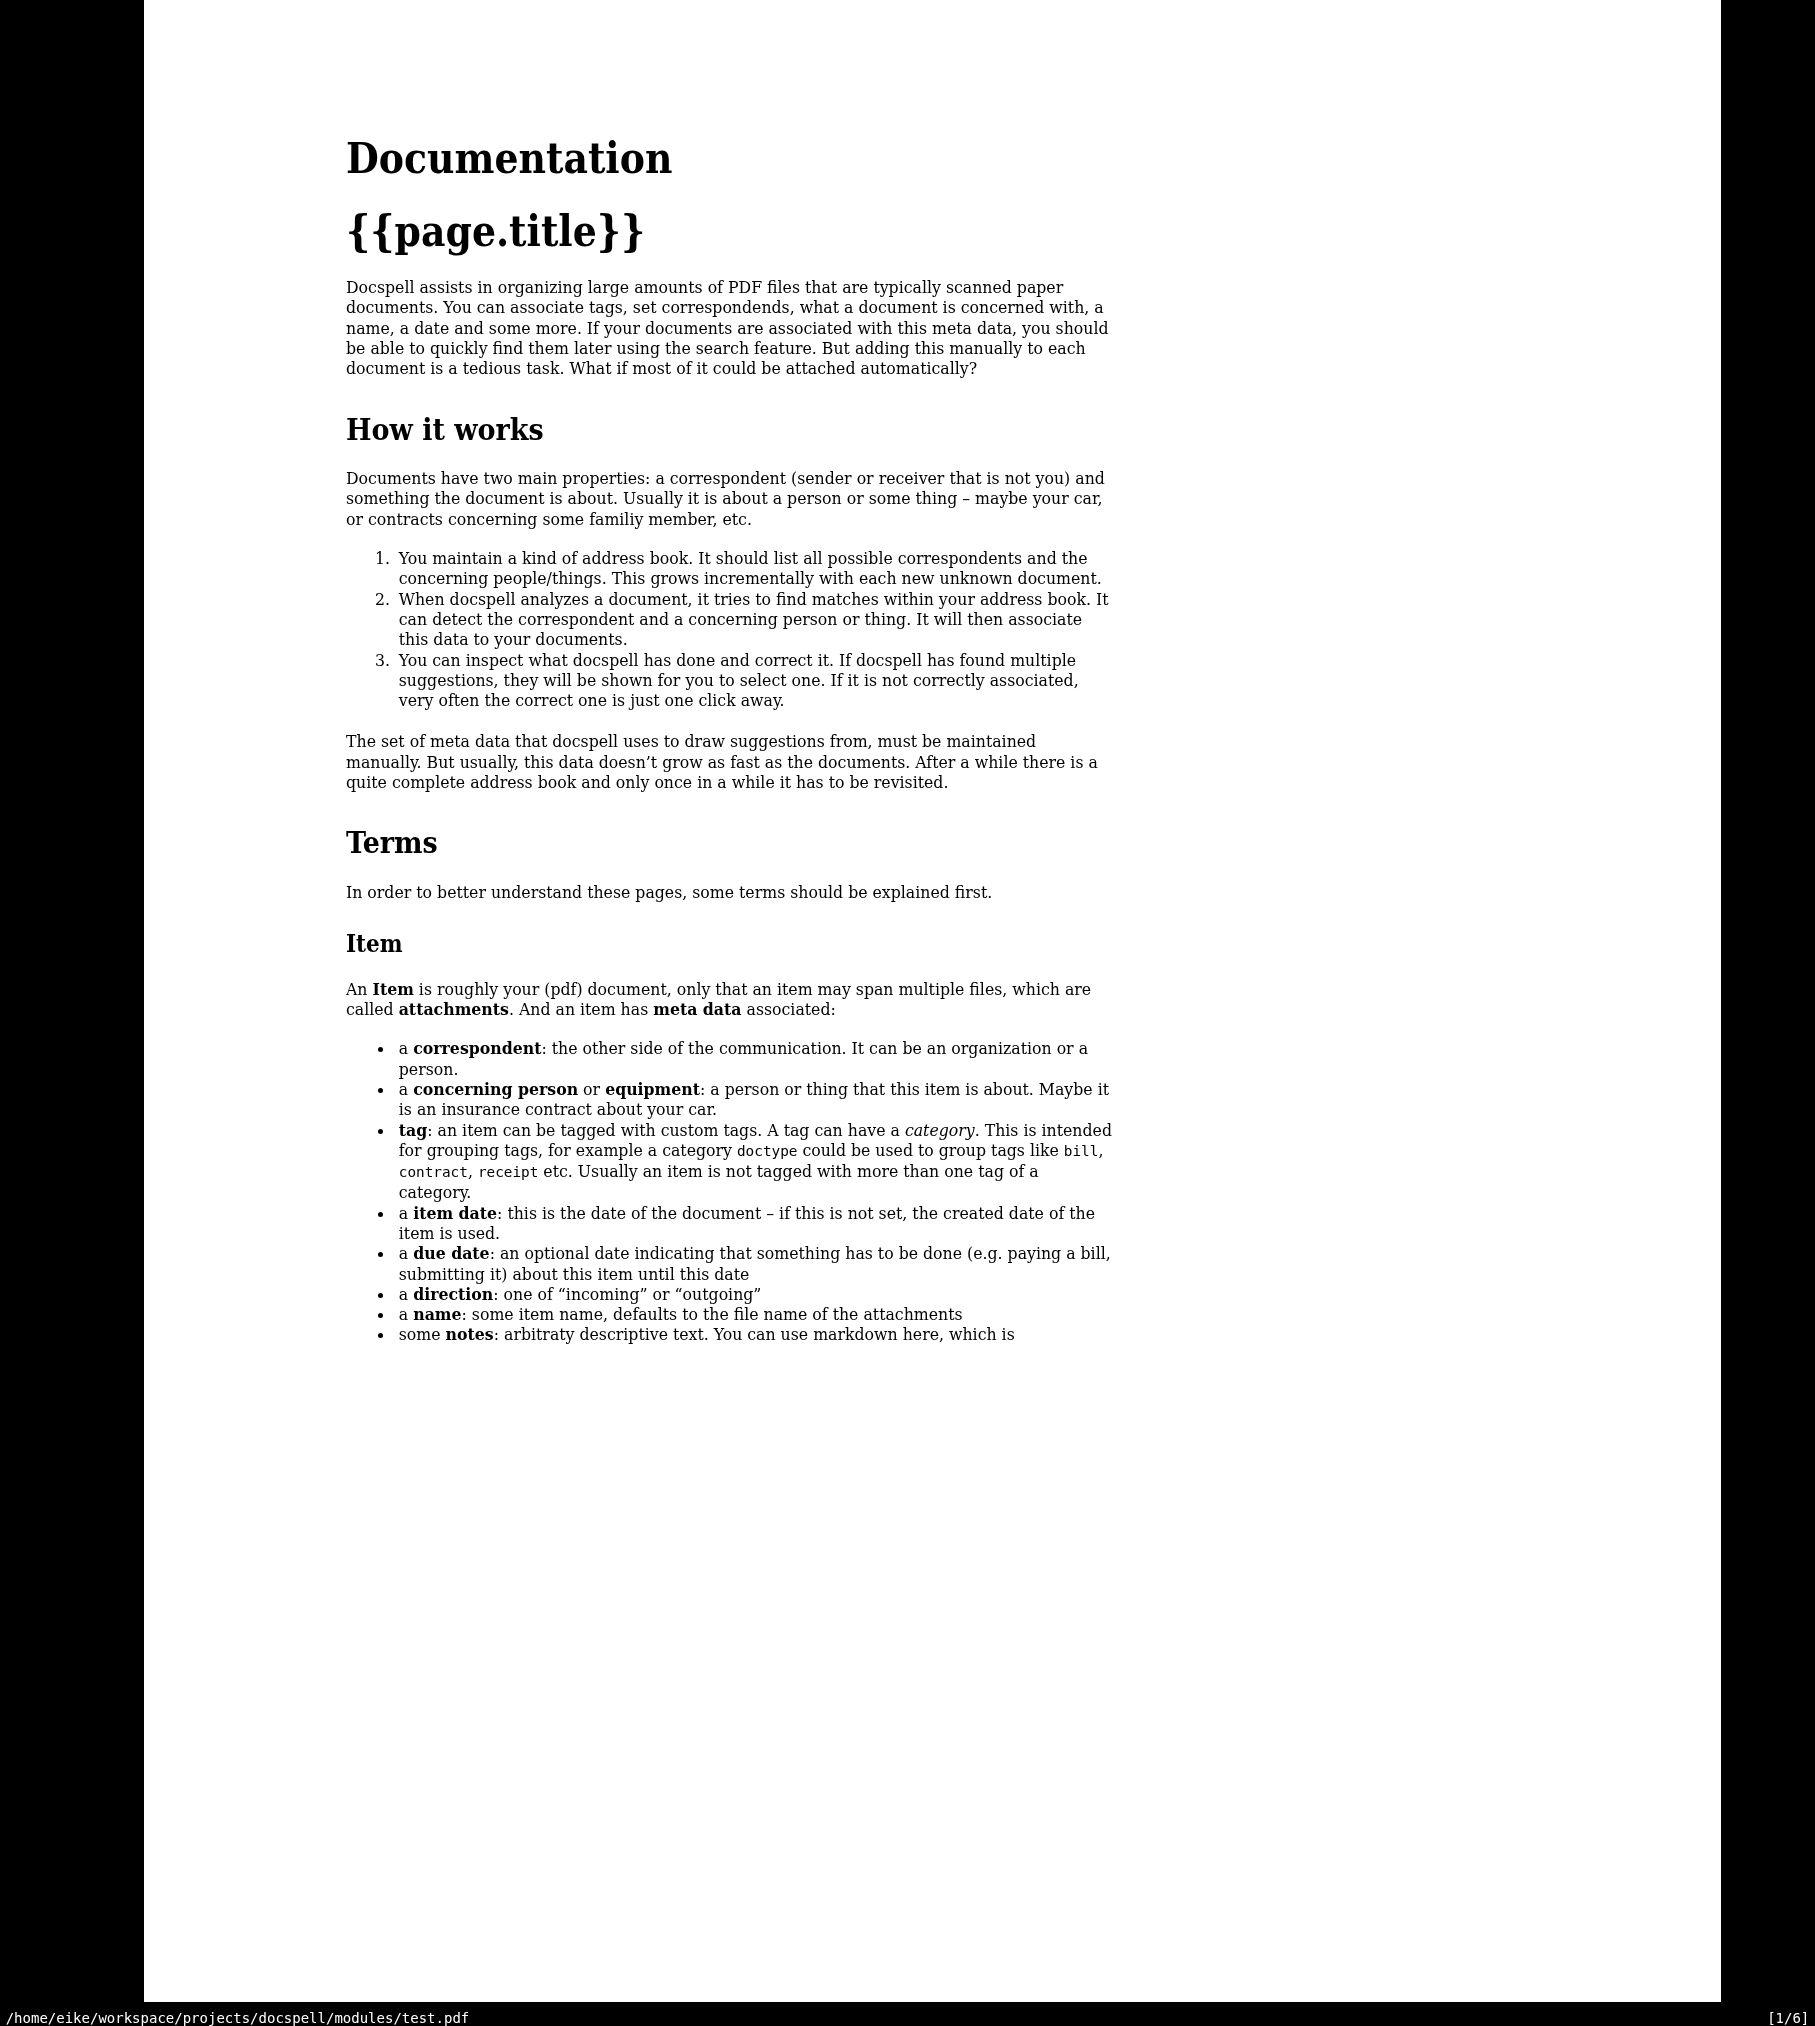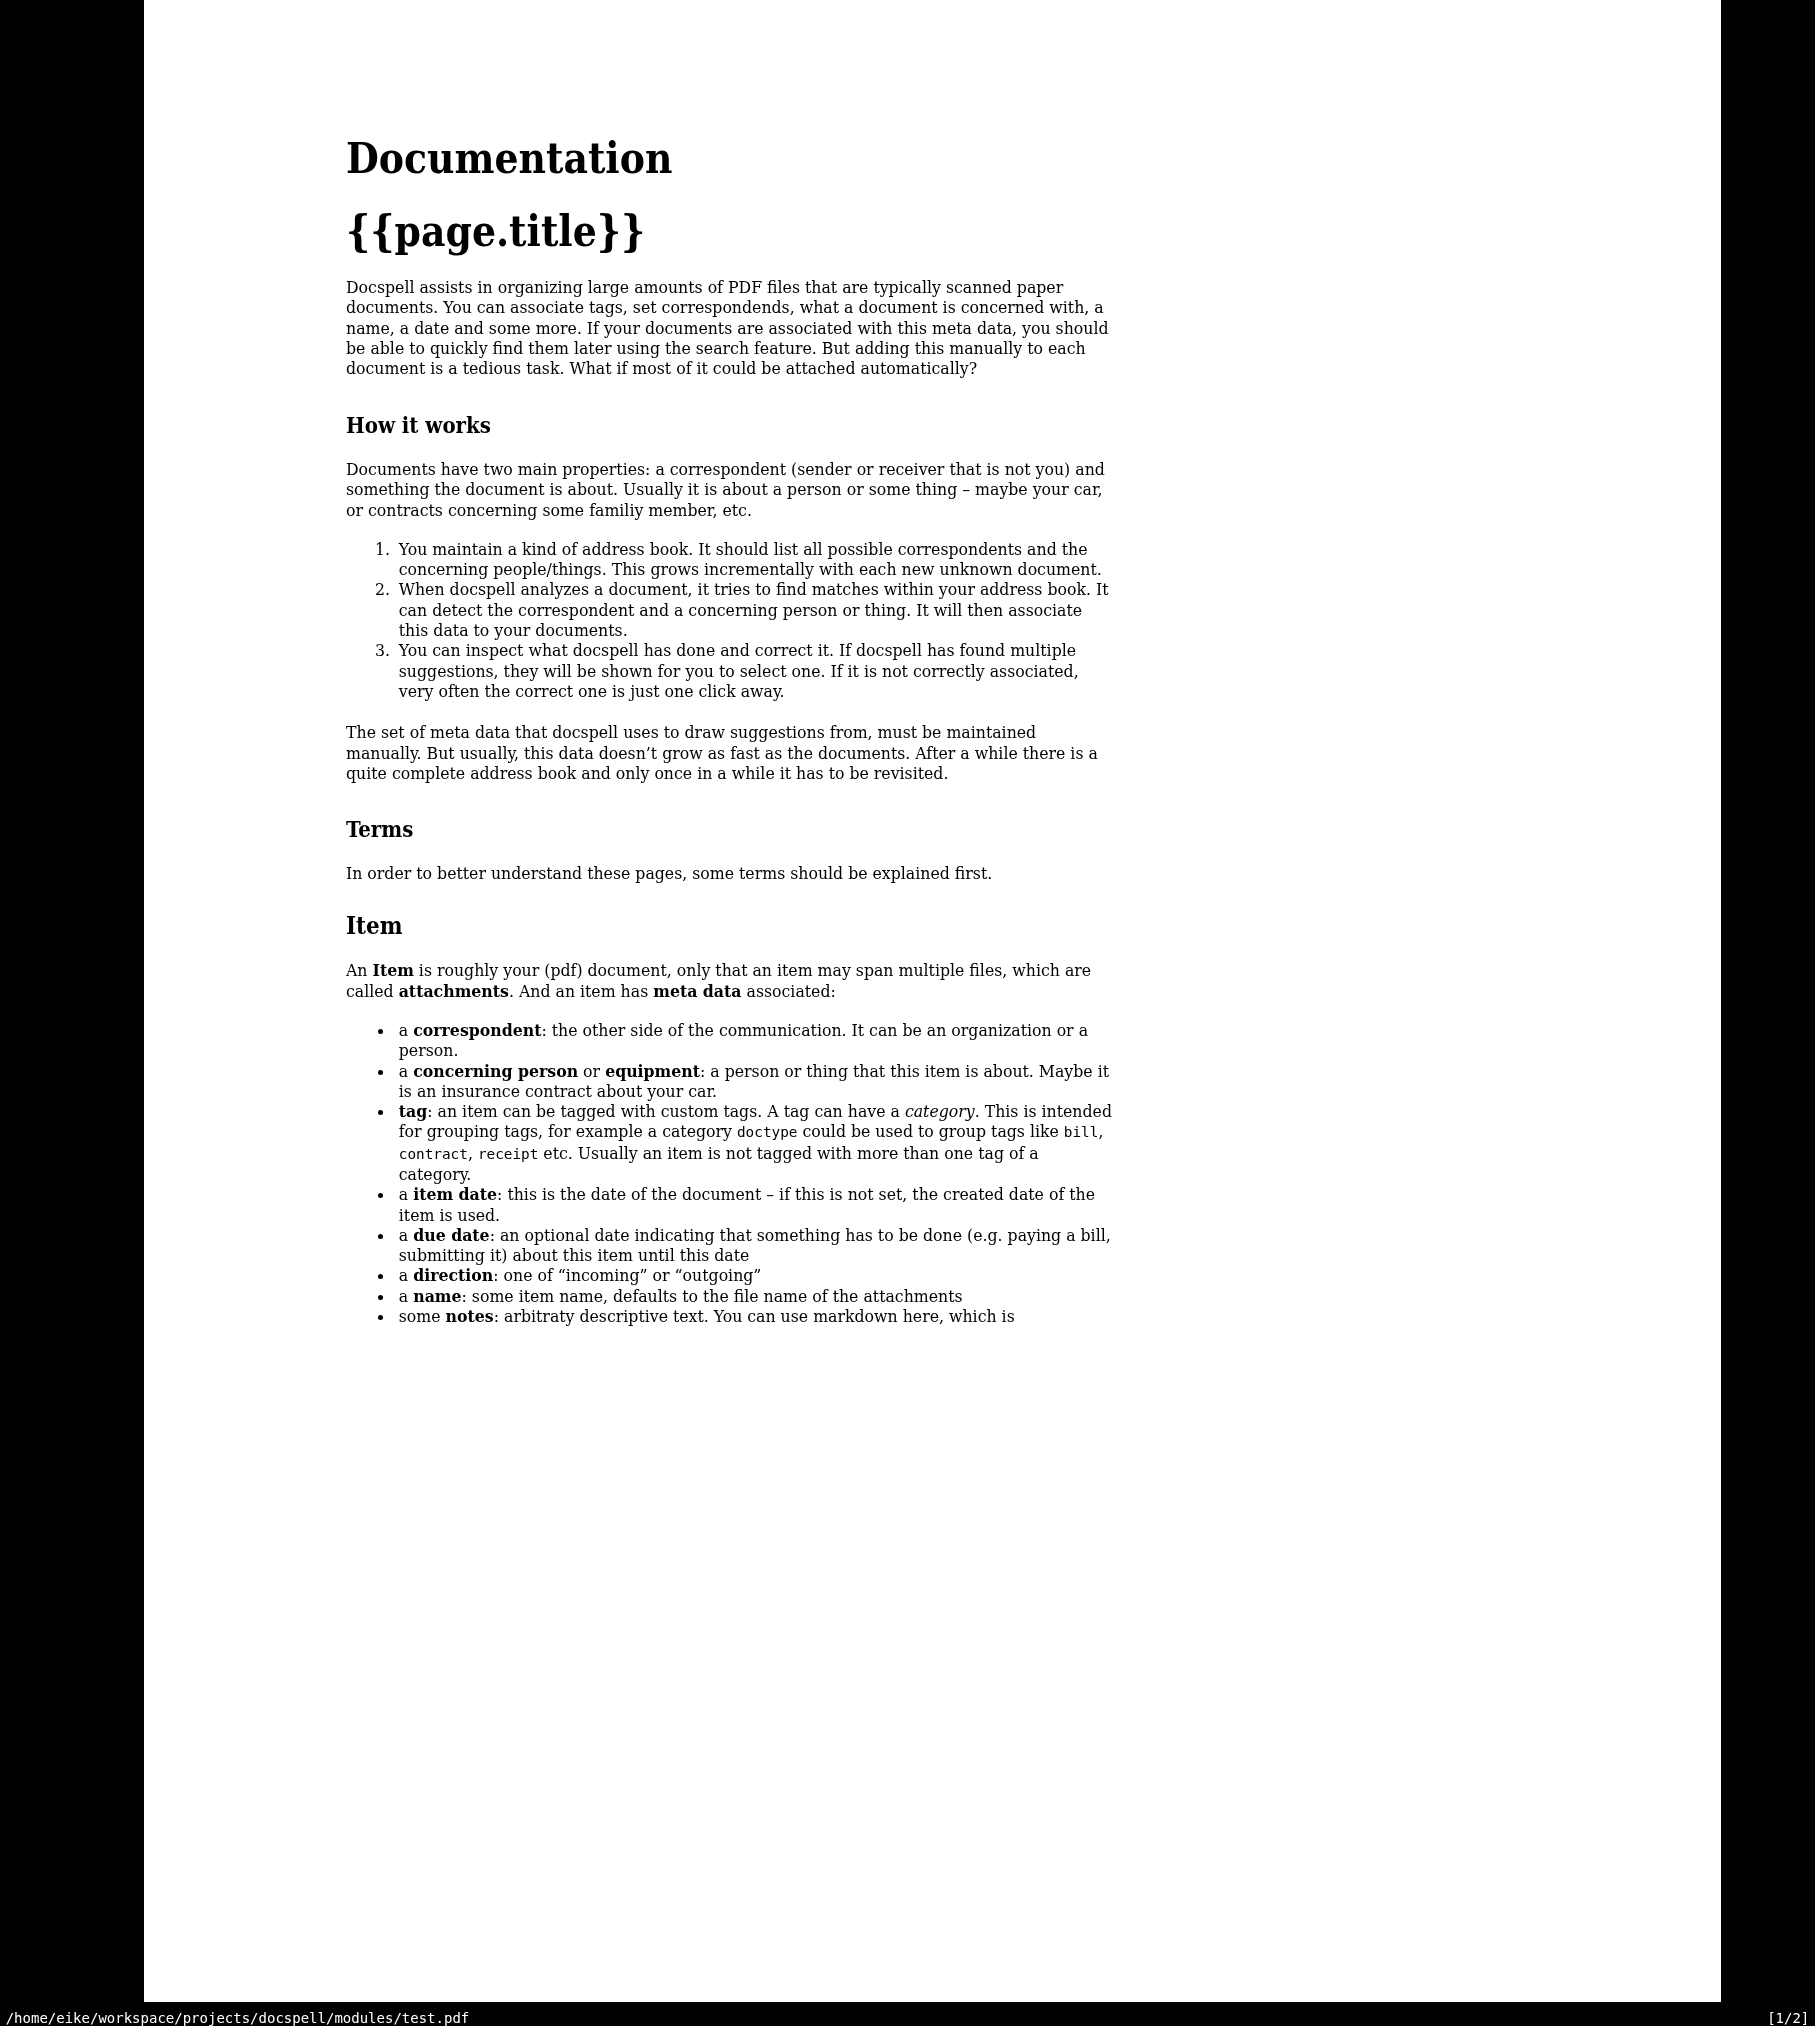--- a/index.html
+++ b/index.html
@@ -37,21 +37,21 @@
   .doc-content h1, .doc-content h2, .doc-content h3,
   .doc-content p, .doc-content ol, .doc-content ul {
     max-width: 767px;
   }
   .doc-content h1 {
     font-size: 42px; line-height: 1.15;
     font-weight: bold; margin: 24.6px 0 0 0;
   }
   .doc-content h1:first-child { margin-top: 0; }
   .doc-content h2 {
-    font-size: 22px; line-height: 1.15;
+    font-size: 30px; line-height: 1.15;
     font-weight: bold; margin: 34px 0 0 0;
   }
   .doc-content h3 {
     font-size: 24px; line-height: 1.15;
     font-weight: bold; margin: 28px 0 0 0;
   }
   .doc-content p { margin: 21px 0 0 0; }
   .doc-content ol, .doc-content ul {
     margin: 19px 0 0 0;
     padding: 0 0 0 49px;
@@ -110,16 +110,16 @@
             <li><span>a </span><strong>due date</strong><span>: an optional date indicating that something has to be done (e.g. paying a bill, submitting it) about this item until this date</span></li>
             <li><span>a </span><strong>direction</strong><span>: one of “incoming” or “outgoing”</span></li>
             <li><span>a </span><strong>name</strong><span>: some item name, defaults to the file name of the attachments</span></li>
             <li><span>some </span><strong>notes</strong><span>: arbitraty descriptive text. You can use markdown here, which is</span></li>
           </ul>
         </div>
     </div>
   </div>
   <div class="statusbar">
     <span class="sb-left">/home/eike/workspace/projects/docspell/modules/test.pdf</span>
-    <span class="sb-right">[1/2]</span>
+    <span class="sb-right">[1/6]</span>
   </div>
 </div>
 
 
 </body></html>

